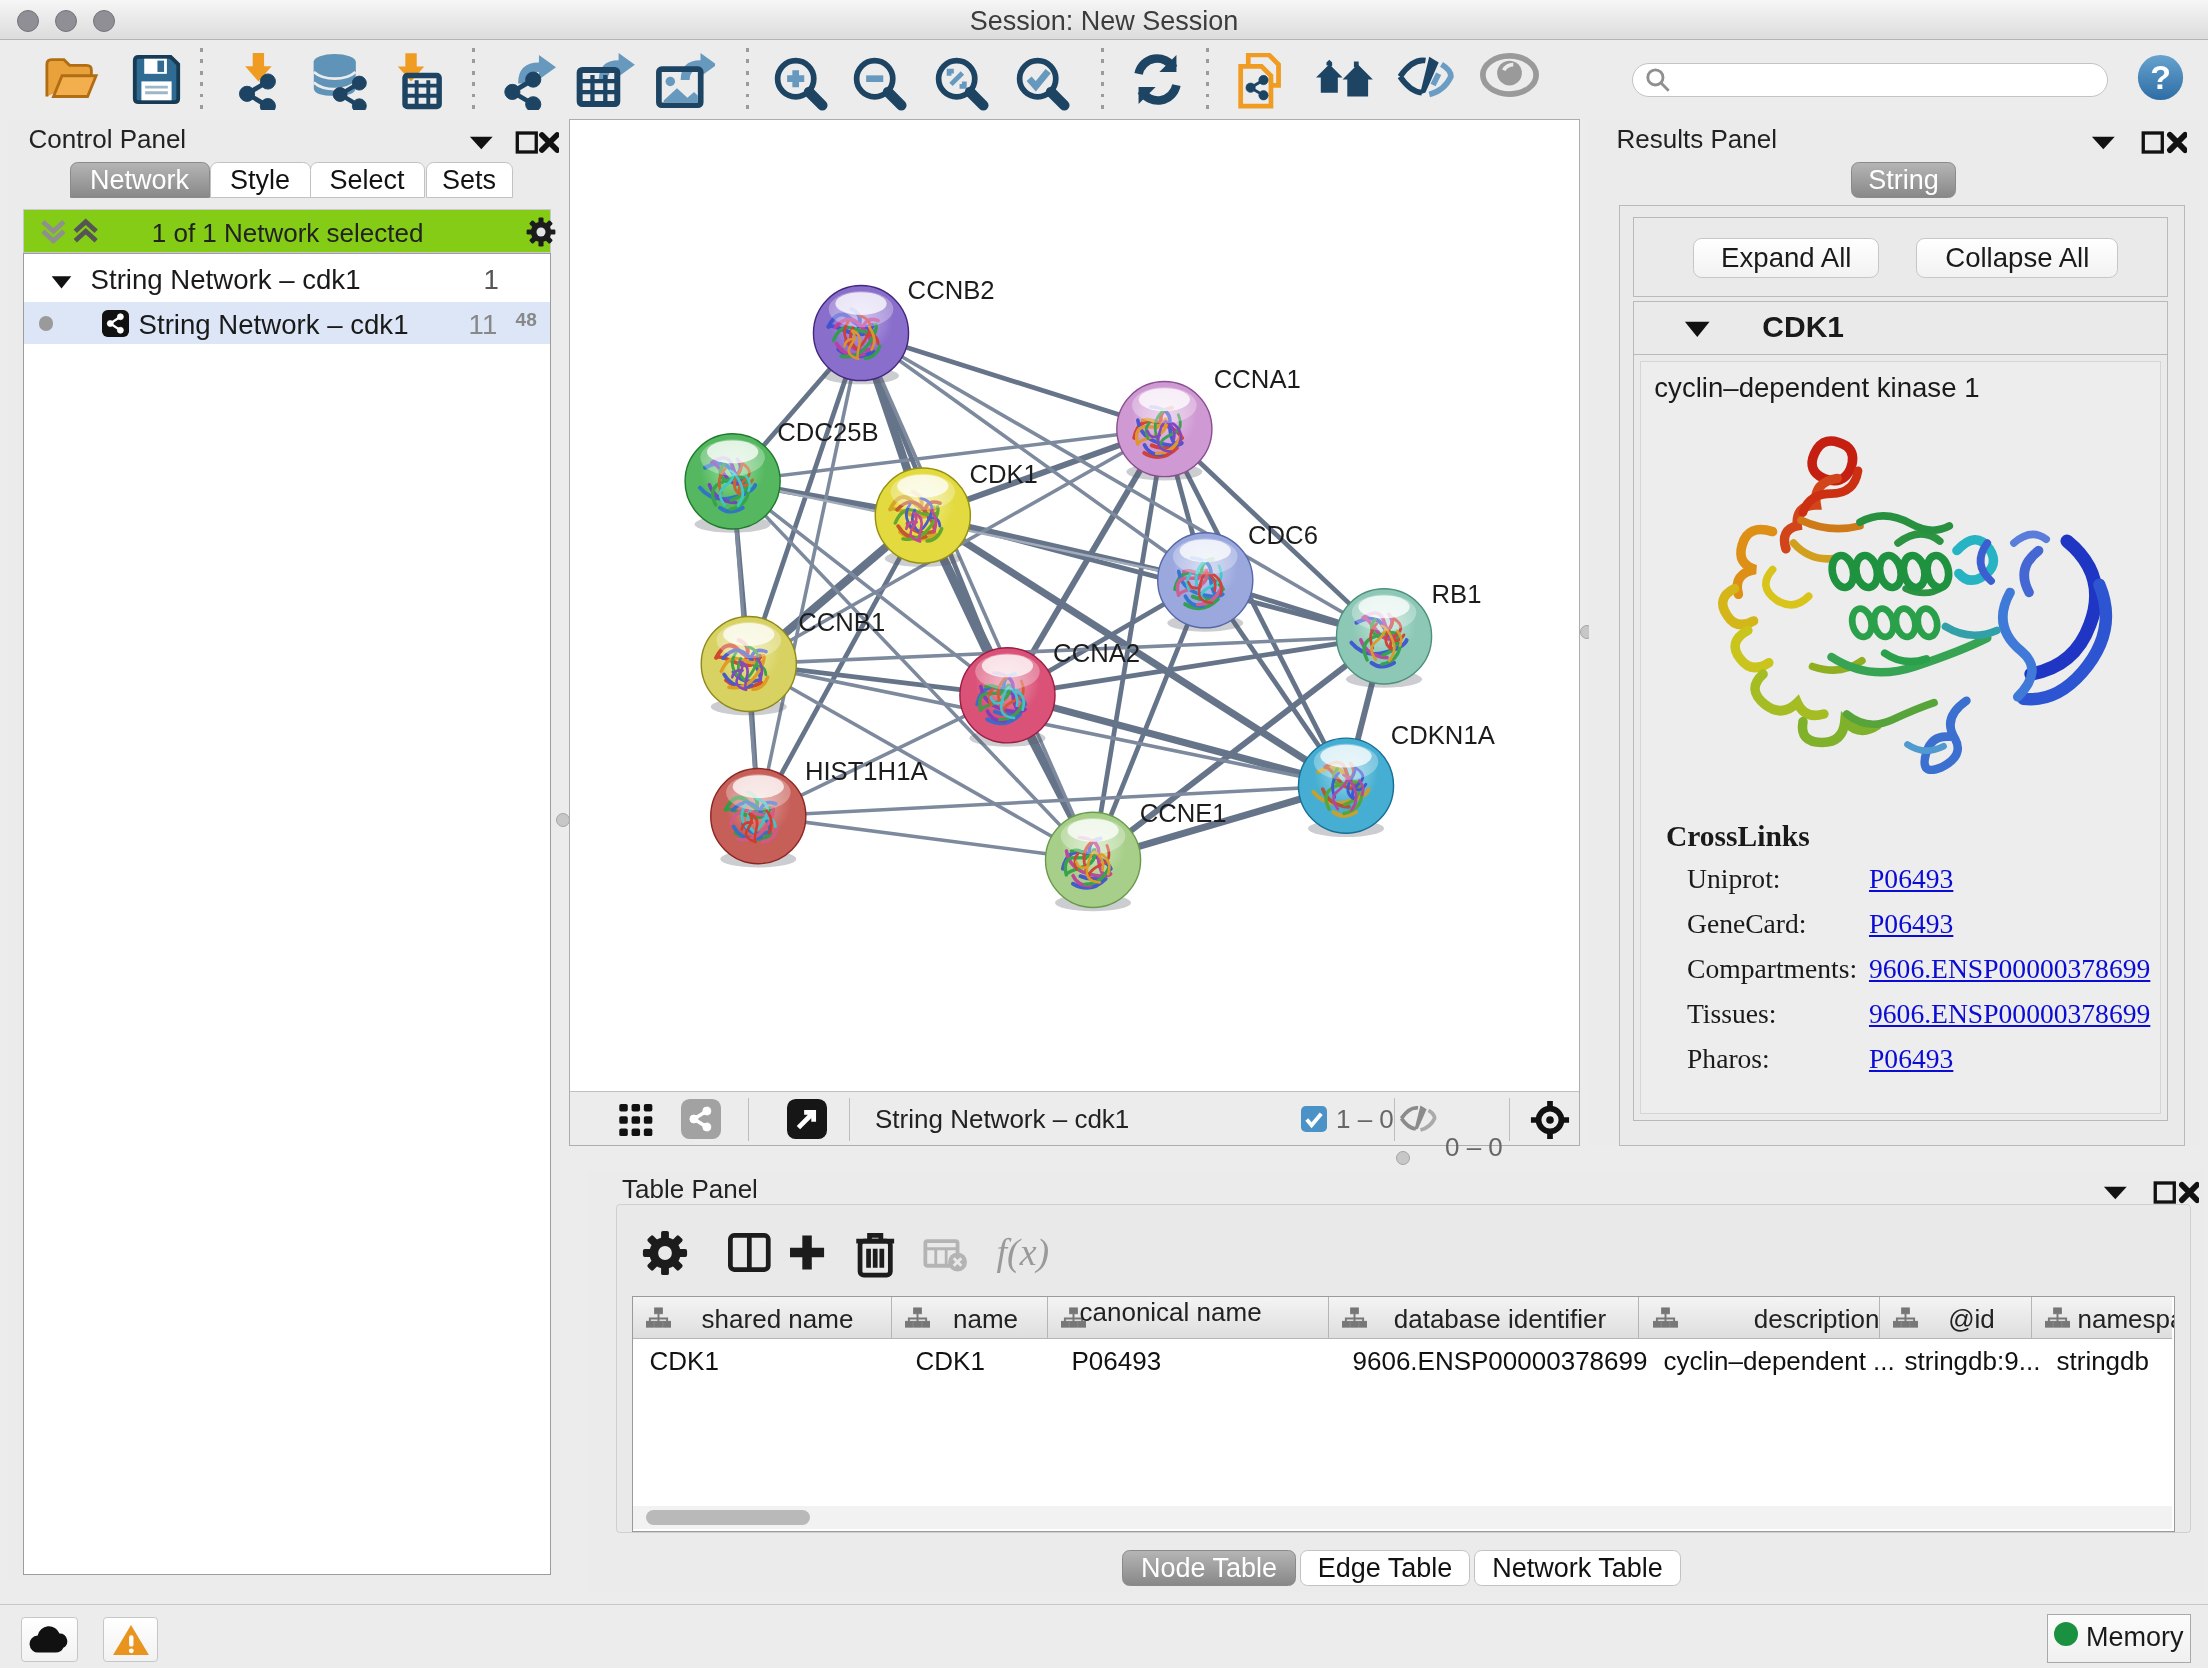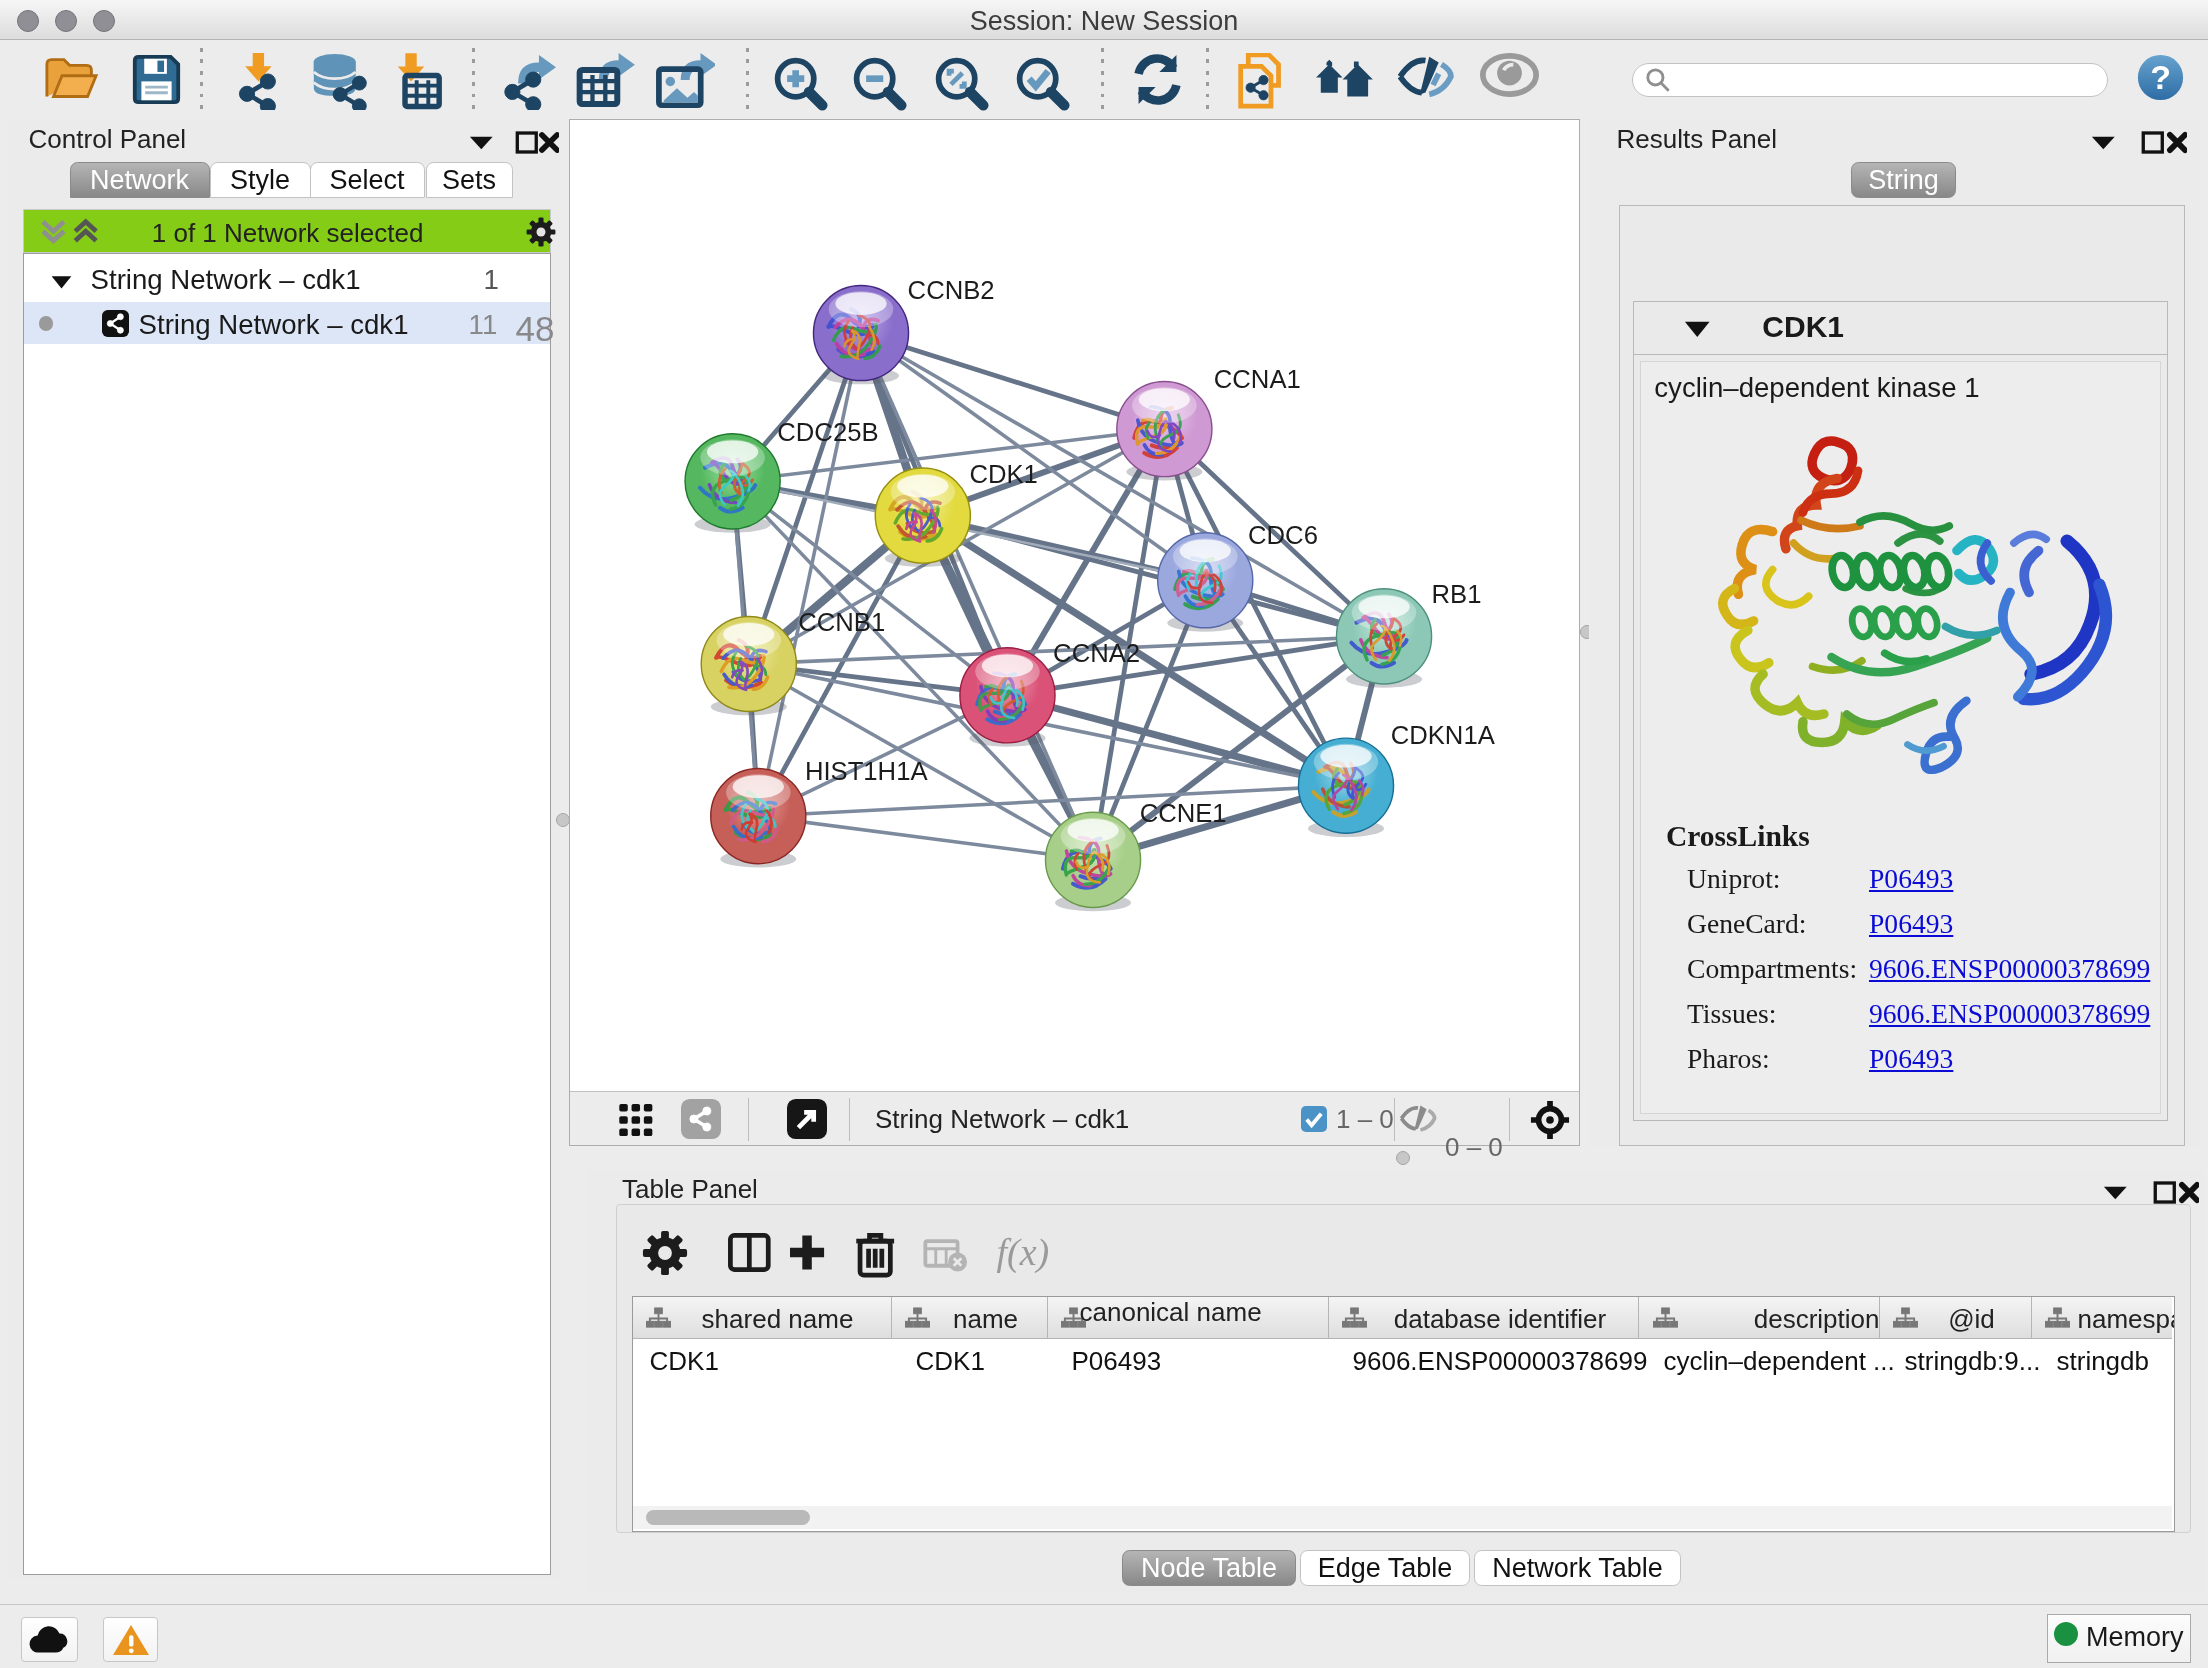--- a/index.html
+++ b/index.html
@@ -255,21 +255,21 @@
             <g fill="#fff" stroke="#fff">
               <circle cx="24.5" cy="9" r="4"></circle>
               <circle cx="11" cy="18" r="4"></circle>
               <circle cx="24.5" cy="27" r="4"></circle>
               <path d="M24.5 9 L11 18 L24.5 27" fill="none" stroke-width="3"></path>
             </g>
           </svg>
         </div>
         <div class="abs" style="left:115px;top:6.7px;font-size:27.6px;">String Network – cdk1</div>
         <div class="abs" style="left:445px;top:6.7px;font-size:27.6px;color:#888;">11</div>
-        <div class="abs" style="left:492px;top:6.7px;font-size:35px;color:#888;">48</div>
+        <div class="abs" style="left:492px;top:6.7px;font-size:19px;color:#888;font-weight:bold;">48</div>
       </div>
     </div>
   </div>
 <div class="abs" style="left:569px;top:119px;width:1011px;height:1027px;background:#fff;border:1px solid #adadad;">
     <svg class="abs" style="left:0;top:0;" width="1009" height="970" viewBox="0 0 1061 1020">
       <defs>
         <radialGradient id="g0" cx="0.5" cy="0.38" r="0.75">
           <stop offset="0" stop-color="#b9a5e6"></stop>
           <stop offset="0.45" stop-color="#8a6ecb"></stop>
           <stop offset="0.85" stop-color="#8a6ecb"></stop>
@@ -595,20 +595,24 @@
 <div class="abs" style="left:1396px;top:1151px;width:14.3px;height:14.3px;border-radius:50%;background:#c7c7c7;border:1px solid #a5a5a5;"></div>
 <div class="abs" style="left:1589px;top:119px;width:611px;height:1027px;background:#ebebeb;">
     <div class="abs panelhead" style="left:27.6px;top:4.8px;">Results Panel</div>
     <svg class="abs" style="left:501px;top:11.4px;" width="97" height="25" viewBox="0 0 102 26">
       <path d="M2 7 L26 7 L14 20 Z" fill="#111"></path>
       <rect x="56" y="3" width="20" height="20" fill="none" stroke="#111" stroke-width="3.5"></rect>
       <path d="M84 5 L100 21 M100 5 L84 21" stroke="#111" stroke-width="6" stroke-linecap="round"></path>
     </svg>
     <div class="tab tabsel" style="left:262px;top:43px;width:105px;border-radius:7.6px;">String</div>
     <div class="abs" style="left:30px;top:86px;width:566px;height:941px;background:#eaeaea;border:1.9px solid #b9b9b9;">
+      <div class="abs" style="left:13.3px;top:11.4px;width:535px;height:80px;border:1px solid #b9b9b9;">
+        <div class="abs btn3d" style="left:59px;top:20px;width:186px;height:40px;font-size:27.6px;line-height:38px;font-weight:500;">Expand All</div>
+        <div class="abs btn3d" style="left:282px;top:20px;width:202px;height:40px;font-size:27.6px;line-height:38px;font-weight:500;">Collapse All</div>
+      </div>
       <div class="abs" style="left:13.3px;top:95px;width:535px;height:820px;border:1px solid #b9b9b9;">
         <div class="abs" style="left:0;top:0;width:533px;height:53px;border-bottom:1px solid #b9b9b9;">
           <svg class="abs" style="left:49px;top:16px;" width="28.5" height="21" viewBox="0 0 30 22">
             <path d="M2 4 L28 4 L15 20 Z" fill="#111"></path>
           </svg>
           <div class="abs" style="left:128px;top:7.6px;font-size:30px;font-weight:bold;">CDK1</div>
         </div>
         <div class="abs" style="left:5.7px;top:59px;width:521px;height:753px;background:#ededed;border:1px solid #d5d5d5;">
           <div class="abs" style="left:13.3px;top:9.5px;font-size:27.6px;color:#1a1a1a;">cyclin–dependent kinase 1</div>
           <svg class="abs" style="left:19px;top:67px;" width="476" height="361" viewBox="0 0 500 380">

